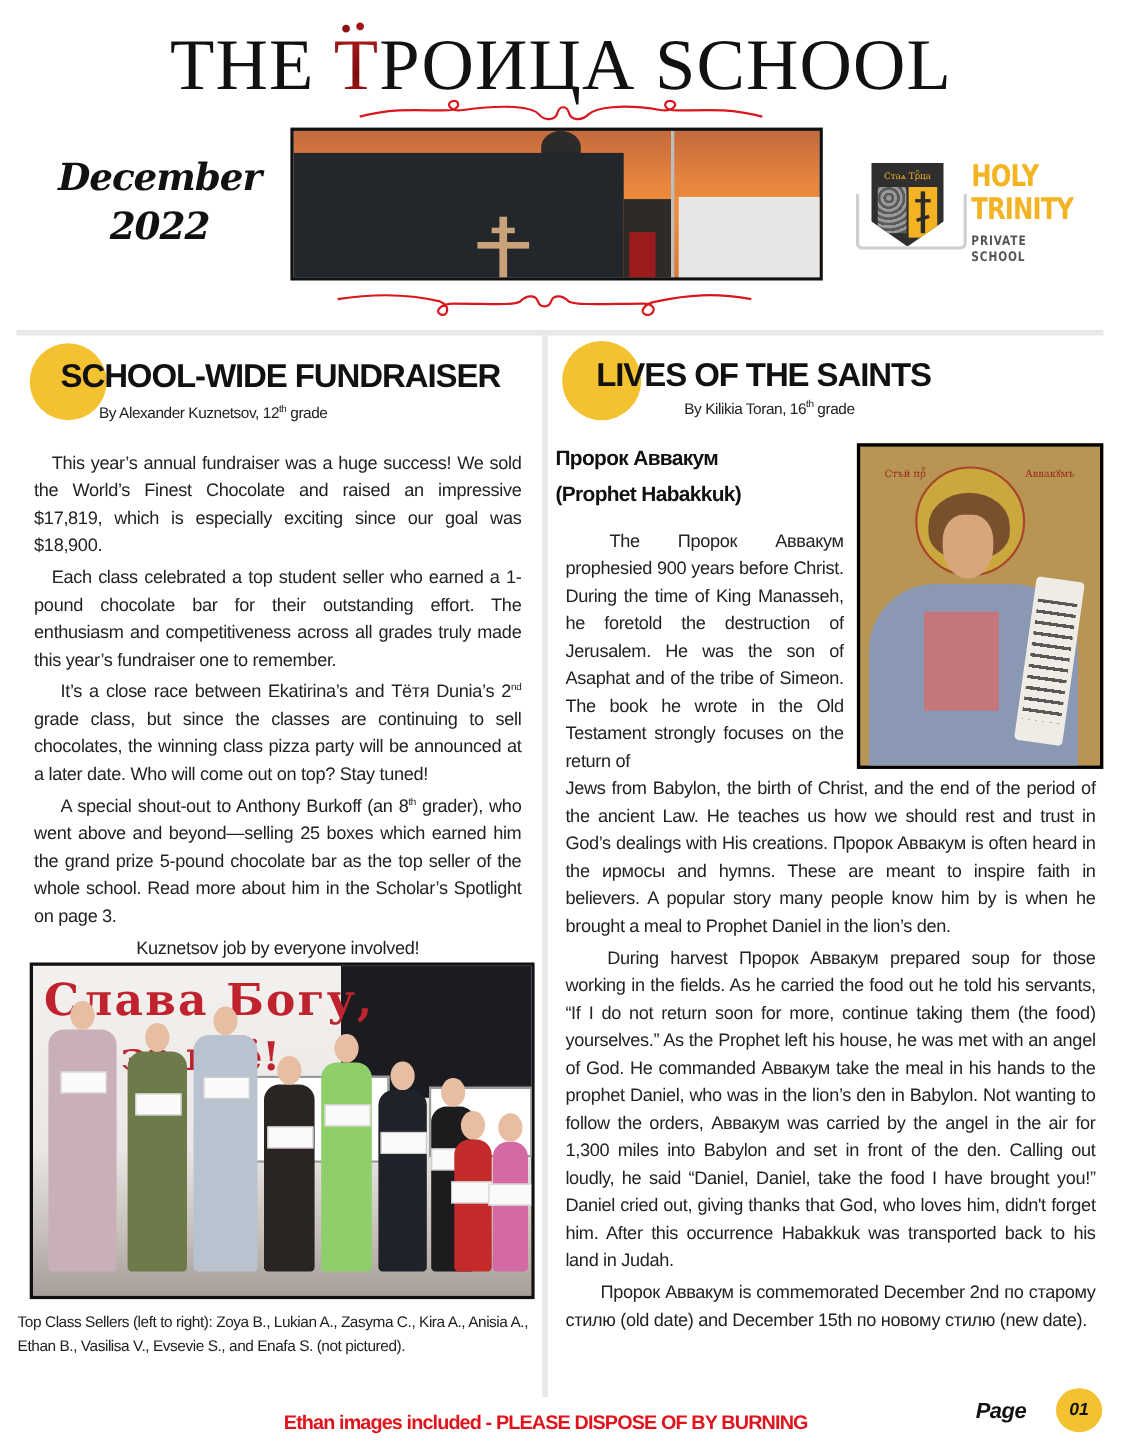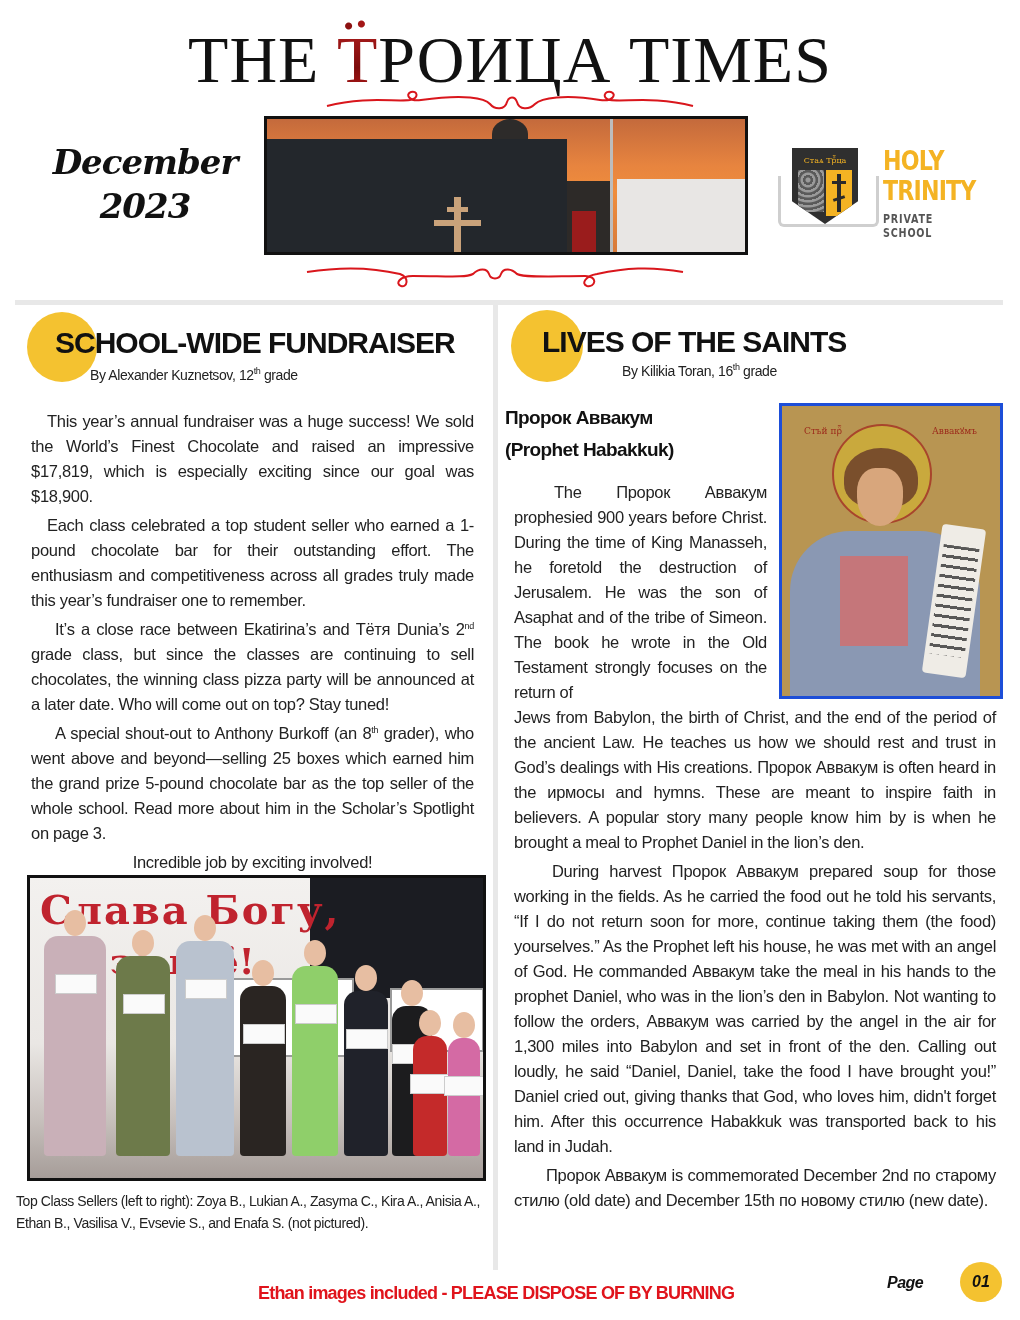--- a/index.html
+++ b/index.html
@@ -57,48 +57,48 @@
   .banner-text2 { position: absolute; left: 80px; top: 62px; font-family: "DejaVu Serif", serif; font-weight: bold; font-size: 36px; color: #c0232e; }
   .wboard { position: absolute; background: #ffffff; border: 2px solid #9a9a9a; }
   .kid { position: absolute; bottom: 22px; border-radius: 14px 14px 4px 4px; }
   .kid .head { position: absolute; left: 50%; top: -26px; width: 22px; height: 26px; margin-left: -11px; border-radius: 50%; background: #e7bea2; }
   .kid .box { position: absolute; left: 50%; top: 38px; width: 40px; height: 18px; margin-left: -20px; background: #fafafa; border: 1px solid #ccc; }
 
   .caption { position: absolute; left: 16px; top: 1190px; width: 475px; font-size: 14px; line-height: 22px; color: #222; letter-spacing: -0.4px; }
 
   .saint-heading { position: absolute; left: 505px; top: 402px; width: 280px; text-align: left; font-weight: bold; font-size: 19px; line-height: 32px; color: #111; letter-spacing: -0.6px; }
 
-  .icon-frame { left: 779px; top: 403px; width: 218px; height: 290px; border: 3px solid #1d4ed8; background: #b89552; overflow: hidden; }
+  .icon-frame { left: 779px; top: 403px; width: 218px; height: 290px; border: 3px solid #000000; background: #b89552; overflow: hidden; }
   .halo { position: absolute; left: 50px; top: 18px; width: 96px; height: 96px; border-radius: 50%; background: #c9a93d; border: 2px solid #a8452c; }
   .hair { position: absolute; left: 62px; top: 42px; width: 74px; height: 60px; border-radius: 50% 50% 40% 40%; background: #7a4f2c; }
   .face { position: absolute; left: 75px; top: 62px; width: 46px; height: 58px; border-radius: 40% 40% 50% 50%; background: #d8a67c; }
   .robe { position: absolute; left: 8px; top: 125px; width: 190px; height: 180px; border-radius: 60px 60px 0 0; background: #8a98b3; }
   .tunic { position: absolute; left: 58px; top: 150px; width: 68px; height: 90px; background: #c5767a; }
   .scroll { position: absolute; left: 150px; top: 120px; width: 44px; height: 150px; background: #efece6; transform: rotate(8deg); border-radius: 4px; }
   .scroll-lines { position: absolute; left: 4px; top: 20px; width: 36px; height: 110px; background: repeating-linear-gradient(180deg, #333 0 3px, transparent 3px 10px); opacity: 0.8; }
   .icon-label { position: absolute; top: 18px; font-family: "DejaVu Serif", serif; font-size: 9px; color: #9c2a1b; }
 
   .footer-warning { position: absolute; left: 258px; top: 1281px; font-weight: bold; font-size: 18px; line-height: 24px; color: #e0141c; letter-spacing: -0.8px; white-space: nowrap; }
-  .page-label { position: absolute; left: 887px; top: 1272px; font-weight: bold; font-style: italic; font-size: 16px; line-height: 22px; color: #111; letter-spacing: -0.5px; }
+  .page-label { position: absolute; left: 887px; top: 1272px; font-weight: bold; font-style: italic; font-size: 20px; line-height: 22px; color: #111; letter-spacing: -0.5px; }
   .page-badge { position: absolute; left: 960px; top: 1262px; width: 42px; height: 40px; border-radius: 50%; background: #f4c230; text-align: center; line-height: 40px; font-weight: bold; font-style: italic; font-size: 16px; color: #111; }
 </style>
 </head>
 <body>
 
 <div class="abs masthead">
-  <span>THE </span><span class="dropcap">Т</span><span>РОИЦА TIMES</span>
+  <span>THE </span><span class="dropcap">Т</span><span>РОИЦА SCHOOL</span>
 </div>
 
 <svg class="swirl" style="left:325px; top:88px;" width="370" height="26" viewBox="0 0 370 26">
   <path d="M2 18 C 40 8, 70 14, 85 12 C 95 10, 92 2, 86 4 C 80 6, 84 14, 96 12 C 140 6, 160 10, 165 16 C 170 22, 180 22, 182 14 C 184 8, 190 8, 192 14 C 194 22, 204 22, 210 16 C 216 10, 240 6, 275 12 C 288 14, 292 6, 286 4 C 280 2, 276 10, 285 12 C 300 14, 330 8, 368 18" fill="none" stroke="#d9161c" stroke-width="2"></path>
 </svg>
 
 <div class="abs date-block">
   <div>December</div>
-  <div>2023</div>
+  <div>2022</div>
 </div>
 
 <div class="abs hero-photo">
   <div class="tree"></div>
   <div class="bld-dark">
     <div class="cross-v"></div>
     <div class="cross-h1"></div>
     <div class="cross-h2"></div>
     <div class="cross-h3"></div>
   </div>
@@ -135,21 +135,21 @@
 <div class="sec-title" style="left:55px; top:325px;">SCHOOL-WIDE FUNDRAISER</div>
 <div class="byline" style="left:90px; top:366px;">
   <span>By Alexander Kuznetsov, 12</span><sup>th</sup><span> grade</span>
 </div>
 
 <div class="col-text" style="left:27px; top:405px; width:451px;">
   <p>This year’s annual fundraiser was a huge success! We sold the World’s Finest Chocolate and raised an impressive $17,819, which is especially exciting since our goal was $18,900.</p>
   <p>Each class celebrated a top student seller who earned a 1-pound chocolate bar for their outstanding effort. The enthusiasm and competitiveness across all grades truly made this year’s fundraiser one to remember.</p>
   <p style="text-indent:24px;"><span>It’s a close race between Ekatirina’s and Тётя Dunia’s 2</span><sup>nd</sup><span> grade class, but since the classes are continuing to sell chocolates, the winning class pizza party will be announced at a later date. Who will come out on top? Stay tuned!</span></p>
   <p style="text-indent:24px;"><span>A special shout-out to Anthony Burkoff (an 8</span><sup>th</sup><span> grader), who went above and beyond—selling 25 boxes which earned him the grand prize 5-pound chocolate bar as the top seller of the whole school.  Read more about him in the Scholar’s Spotlight on page 3.</span></p>
-  <p class="center">Incredible job by exciting involved!</p>
+  <p class="center">Kuznetsov job by everyone involved!</p>
 </div>
 
 <div class="abs photo-kids">
   <div class="curtain" style="left:280px; width:173px;"></div>
   <div class="banner-text">Слава Богу,</div>
   <div class="banner-text2">за всё!</div>
   <div class="wboard" style="left:190px; top:100px; width:130px; height:75px;"></div>
   <div class="wboard" style="left:360px; top:110px; width:90px; height:60px;"></div>
   <div class="kid" style="left:14px; width:62px; height:220px; background:#c9b0b8;">
       <div class="head"></div>

